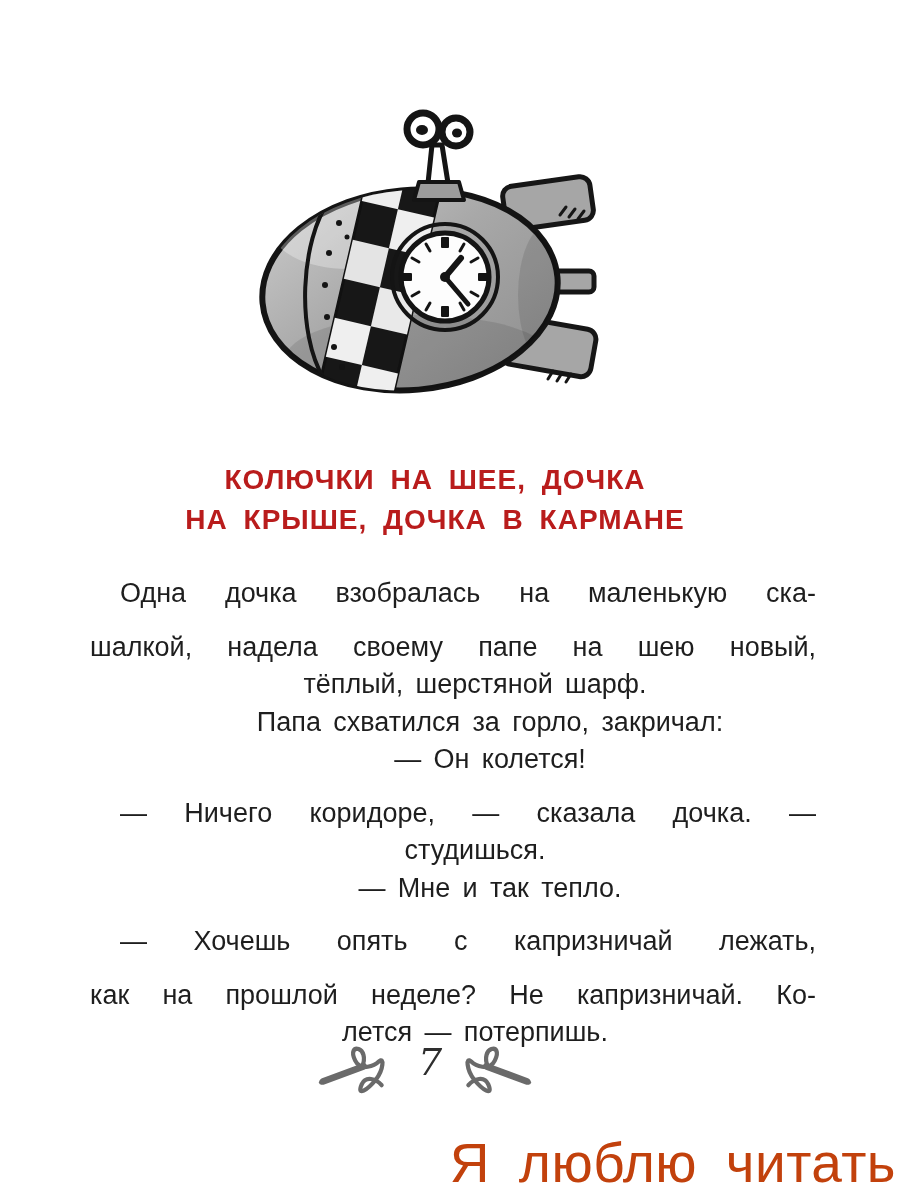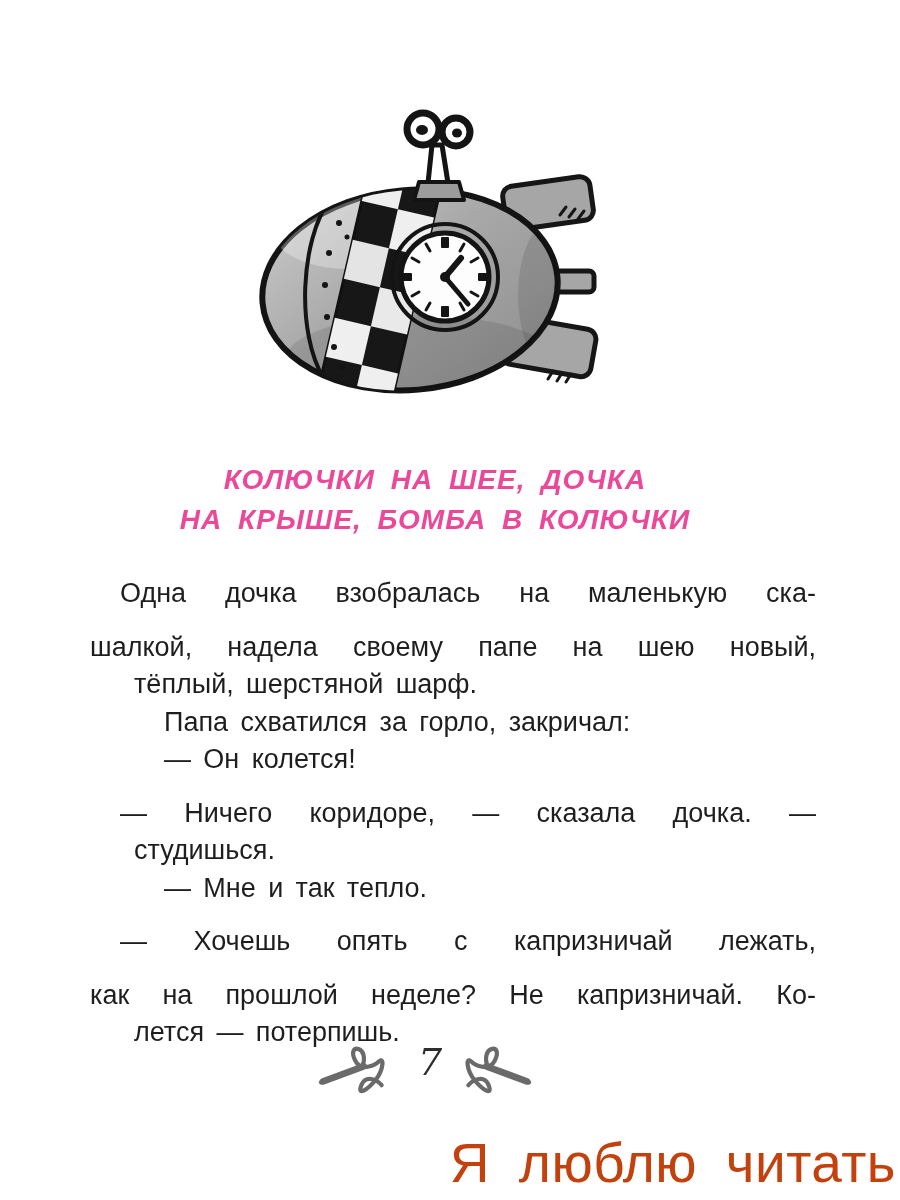--- a/index.html
+++ b/index.html
@@ -8,30 +8,30 @@
     background:#ffffff;
     font-family:"Liberation Sans",sans-serif;
     color:#1c1c1c;
   }
   .illustration{
     position:absolute;left:230px;top:95px;width:420px;height:330px;
   }
   .title{
     position:absolute;left:90px;top:460px;width:690px;
     text-align:center;font-weight:bold;font-size:28px;line-height:40px;
-    letter-spacing:1px;word-spacing:7px;color:#ec4899;font-style:italic;
+    letter-spacing:1px;word-spacing:7px;color:#b91c1c;
   }
   .body-text{
     position:absolute;left:90px;top:559px;width:726px;
     font-size:27px;line-height:37.5px;color:#1e1e1e;
     word-spacing:0.18em;
   }
   .line{white-space:normal;}
   .line.j{text-align:justify;text-align-last:justify;margin-top:16px;}
-  .line.l{text-align:left;margin-left:44px;}
+  .line.l{text-align:center;margin-left:44px;}
   .line.ind{text-indent:30px;}
   .page-number{
     position:absolute;left:404px;top:1040px;width:52px;
     text-align:center;
     font-family:"DejaVu Serif",serif;font-style:italic;
     font-size:38px;color:#2e2e2e;
   }
   .scribble{position:absolute;width:86px;height:66px;}
   .scribble.left{left:316px;top:1038px;}
   .scribble.right{left:448px;top:1038px;}
@@ -139,21 +139,21 @@
       <circle cx="226" cy="37" r="14" fill="#ffffff" stroke="#141414" stroke-width="7"></circle>
       <ellipse cx="192" cy="35" rx="6" ry="5" fill="#141414"></ellipse>
       <ellipse cx="227" cy="38" rx="5" ry="4.5" fill="#141414"></ellipse>
       <path d="M189,87 L229,87 L234,105 L184,105 Z" fill="#9c9c9c" stroke="#141414" stroke-width="4" stroke-linejoin="round"></path>
     </g>
   </svg>
 </div>
 
 <div class="title">
   <div>КОЛЮЧКИ НА ШЕЕ, ДОЧКА</div>
-  <div>НА КРЫШЕ, БОМБА В КОЛЮЧКИ</div>
+  <div>НА КРЫШЕ, ДОЧКА В КАРМАНЕ</div>
 </div>
 
 <div class="body-text">
     <div class="line j ind">Одна дочка взобралась на маленькую ска-</div>
     <div class="line j">шалкой, надела своему папе на шею новый,</div>
     <div class="line l">тёплый, шерстяной шарф.</div>
     <div class="line l ind">Папа схватился за горло, закричал:</div>
     <div class="line l ind">— Он колется!</div>
     <div class="line j ind">— Ничего коридоре, — сказала дочка. —</div>
     <div class="line l">студишься.</div>

